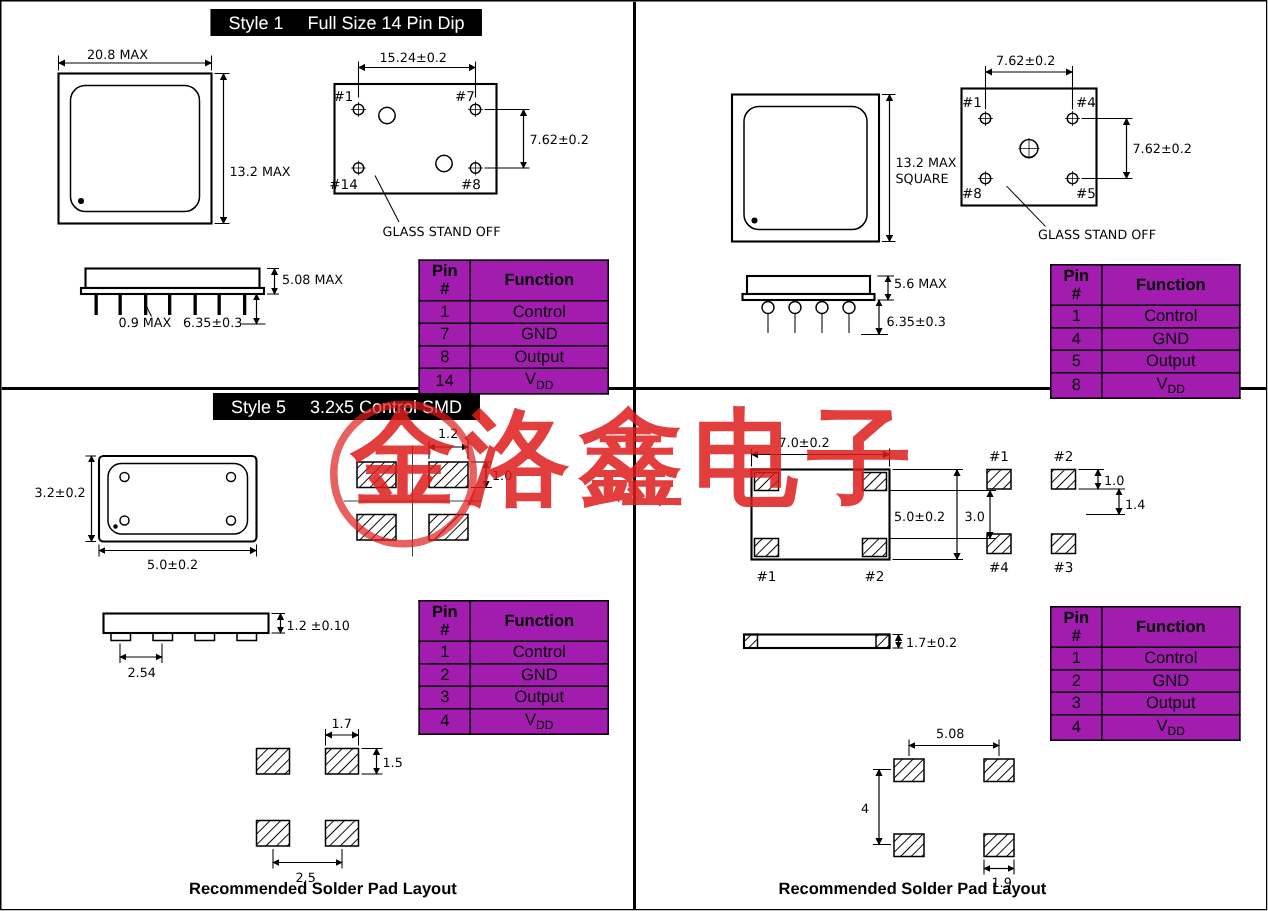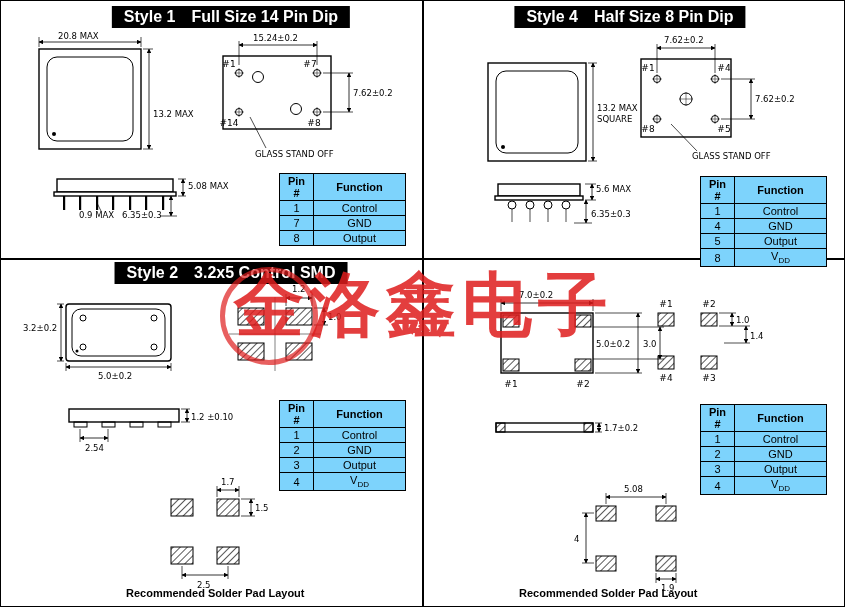--- a/index.html
+++ b/index.html
@@ -2,32 +2,32 @@
 <html><head>
 <meta charset="utf-8">
 <style>
   *{margin:0;padding:0;box-sizing:border-box}
   html,body{background:#fff}
   body{width:845px;height:607px;font-family:"Liberation Sans",sans-serif}
   .page{position:relative;width:845px;height:607px;background:#fff;border:1px solid #000;overflow:hidden}
   .vline{position:absolute;left:421px;top:0;width:2px;height:100%;background:#000}
   .hline{position:absolute;left:0;top:257px;width:100%;height:2px;background:#000}
   .qheader{position:absolute;transform:translateX(-50%);background:#000;color:#fff;white-space:nowrap;
-           padding:2px 12px;font-size:16px;font-weight:bold;z-index:5;font-family:"Liberation Sans",sans-serif}
+           padding:2px 12px;font-size:12px;font-weight:normal;z-index:5;font-family:"Liberation Sans",sans-serif}
   .qsub{margin-left:16px}
   .draw{position:absolute}
   .thick{fill:#fff;stroke:#000;stroke-width:1.4}
   .thin{fill:none;stroke:#000;stroke-width:1}
   .dim{stroke:#000;stroke-width:0.8;fill:none}
   .ext{stroke:#000;stroke-width:0.7;fill:none}
   .cl{stroke:#000;stroke-width:0.5}
   .pads{stroke:#000;stroke-width:1}
   .dt{font:8.5px "DejaVu Sans",sans-serif;fill:#000}
   .plm{font:9px "DejaVu Sans",sans-serif;fill:#000;text-anchor:middle}
-  .pintable{position:absolute;border-collapse:collapse;background:#7dd3fc;z-index:4}
+  .pintable{position:absolute;border-collapse:collapse;background:#a21caf;z-index:4}
   .pintable th{font:bold 11px "Liberation Sans",sans-serif;border:1px solid #000;padding:1px 4px;height:14px}
   .pintable td{font:11px "Liberation Sans",sans-serif;border:1px solid #000;text-align:center;padding:1px 4px;height:13px}
   .pintable .c1{width:34px}
   .pintable .c2{width:92px}
   .pintable sub{font-size:8px}
   .footnote{position:absolute;font:600 11px "Liberation Sans",sans-serif;color:#000;z-index:4}
   .watermark{position:absolute;left:233px;top:264px;font-weight:bold;font-size:70px;
              font-family:Liberation Sans, sans-serif;color:rgba(222,28,28,0.85);letter-spacing:6px;
              line-height:1.15;white-space:nowrap;z-index:60;pointer-events:none}
   .wm-ring{position:absolute;left:-14px;top:2px;width:98px;height:98px;
@@ -36,25 +36,22 @@
 </head>
 <body>
 
 <div class="page">
   <div class="vline"></div>
   <div class="hline"></div>
 
   <div class="qheader" style="left:230px;top:5px">
     <span>Style 1</span><span class="qsub">Full Size 14 Pin Dip</span>
   </div>
-  <div class="qheader" style="left:629px;top:5px">
-    <span>Style 4</span><span class="qsub">Half Size 8 Pin Dip</span>
-  </div>
   <div class="qheader" style="left:230px;top:261px">
-    <span>Style 2</span><span class="qsub">3.2x5 Control SMD</span>
+    <span>Style 5</span><span class="qsub">3.2x5 Control SMD</span>
   </div>
 
   <svg class="draw" style="left:0;top:0" width="422" height="258" viewBox="0 0 422 258">
     <defs>
       <marker id="a1" viewBox="0 0 10 10" refX="9" refY="5" markerWidth="6" markerHeight="6" orient="auto-start-reverse">
           <path d="M0 0L10 5L0 10z" fill="#000"></path>
         </marker>
     </defs>
     <g>
       <rect x="38" y="48" width="102" height="100" class="thick"></rect>
@@ -355,20 +352,24 @@
           <td>Control</td>
         </tr>
       <tr>
           <td>7</td>
           <td>GND</td>
         </tr>
       <tr>
           <td>8</td>
           <td>Output</td>
         </tr>
+      <tr>
+          <td>14</td>
+          <td><span>V</span><sub>DD</sub></td>
+        </tr>
     </tbody>
   </table>
 
   <table class="pintable" style="left:699px;top:175px">
     <tbody>
       <tr>
         <th class="c1">Pin #</th>
         <th class="c2">Function</th>
       </tr>
       <tr>

